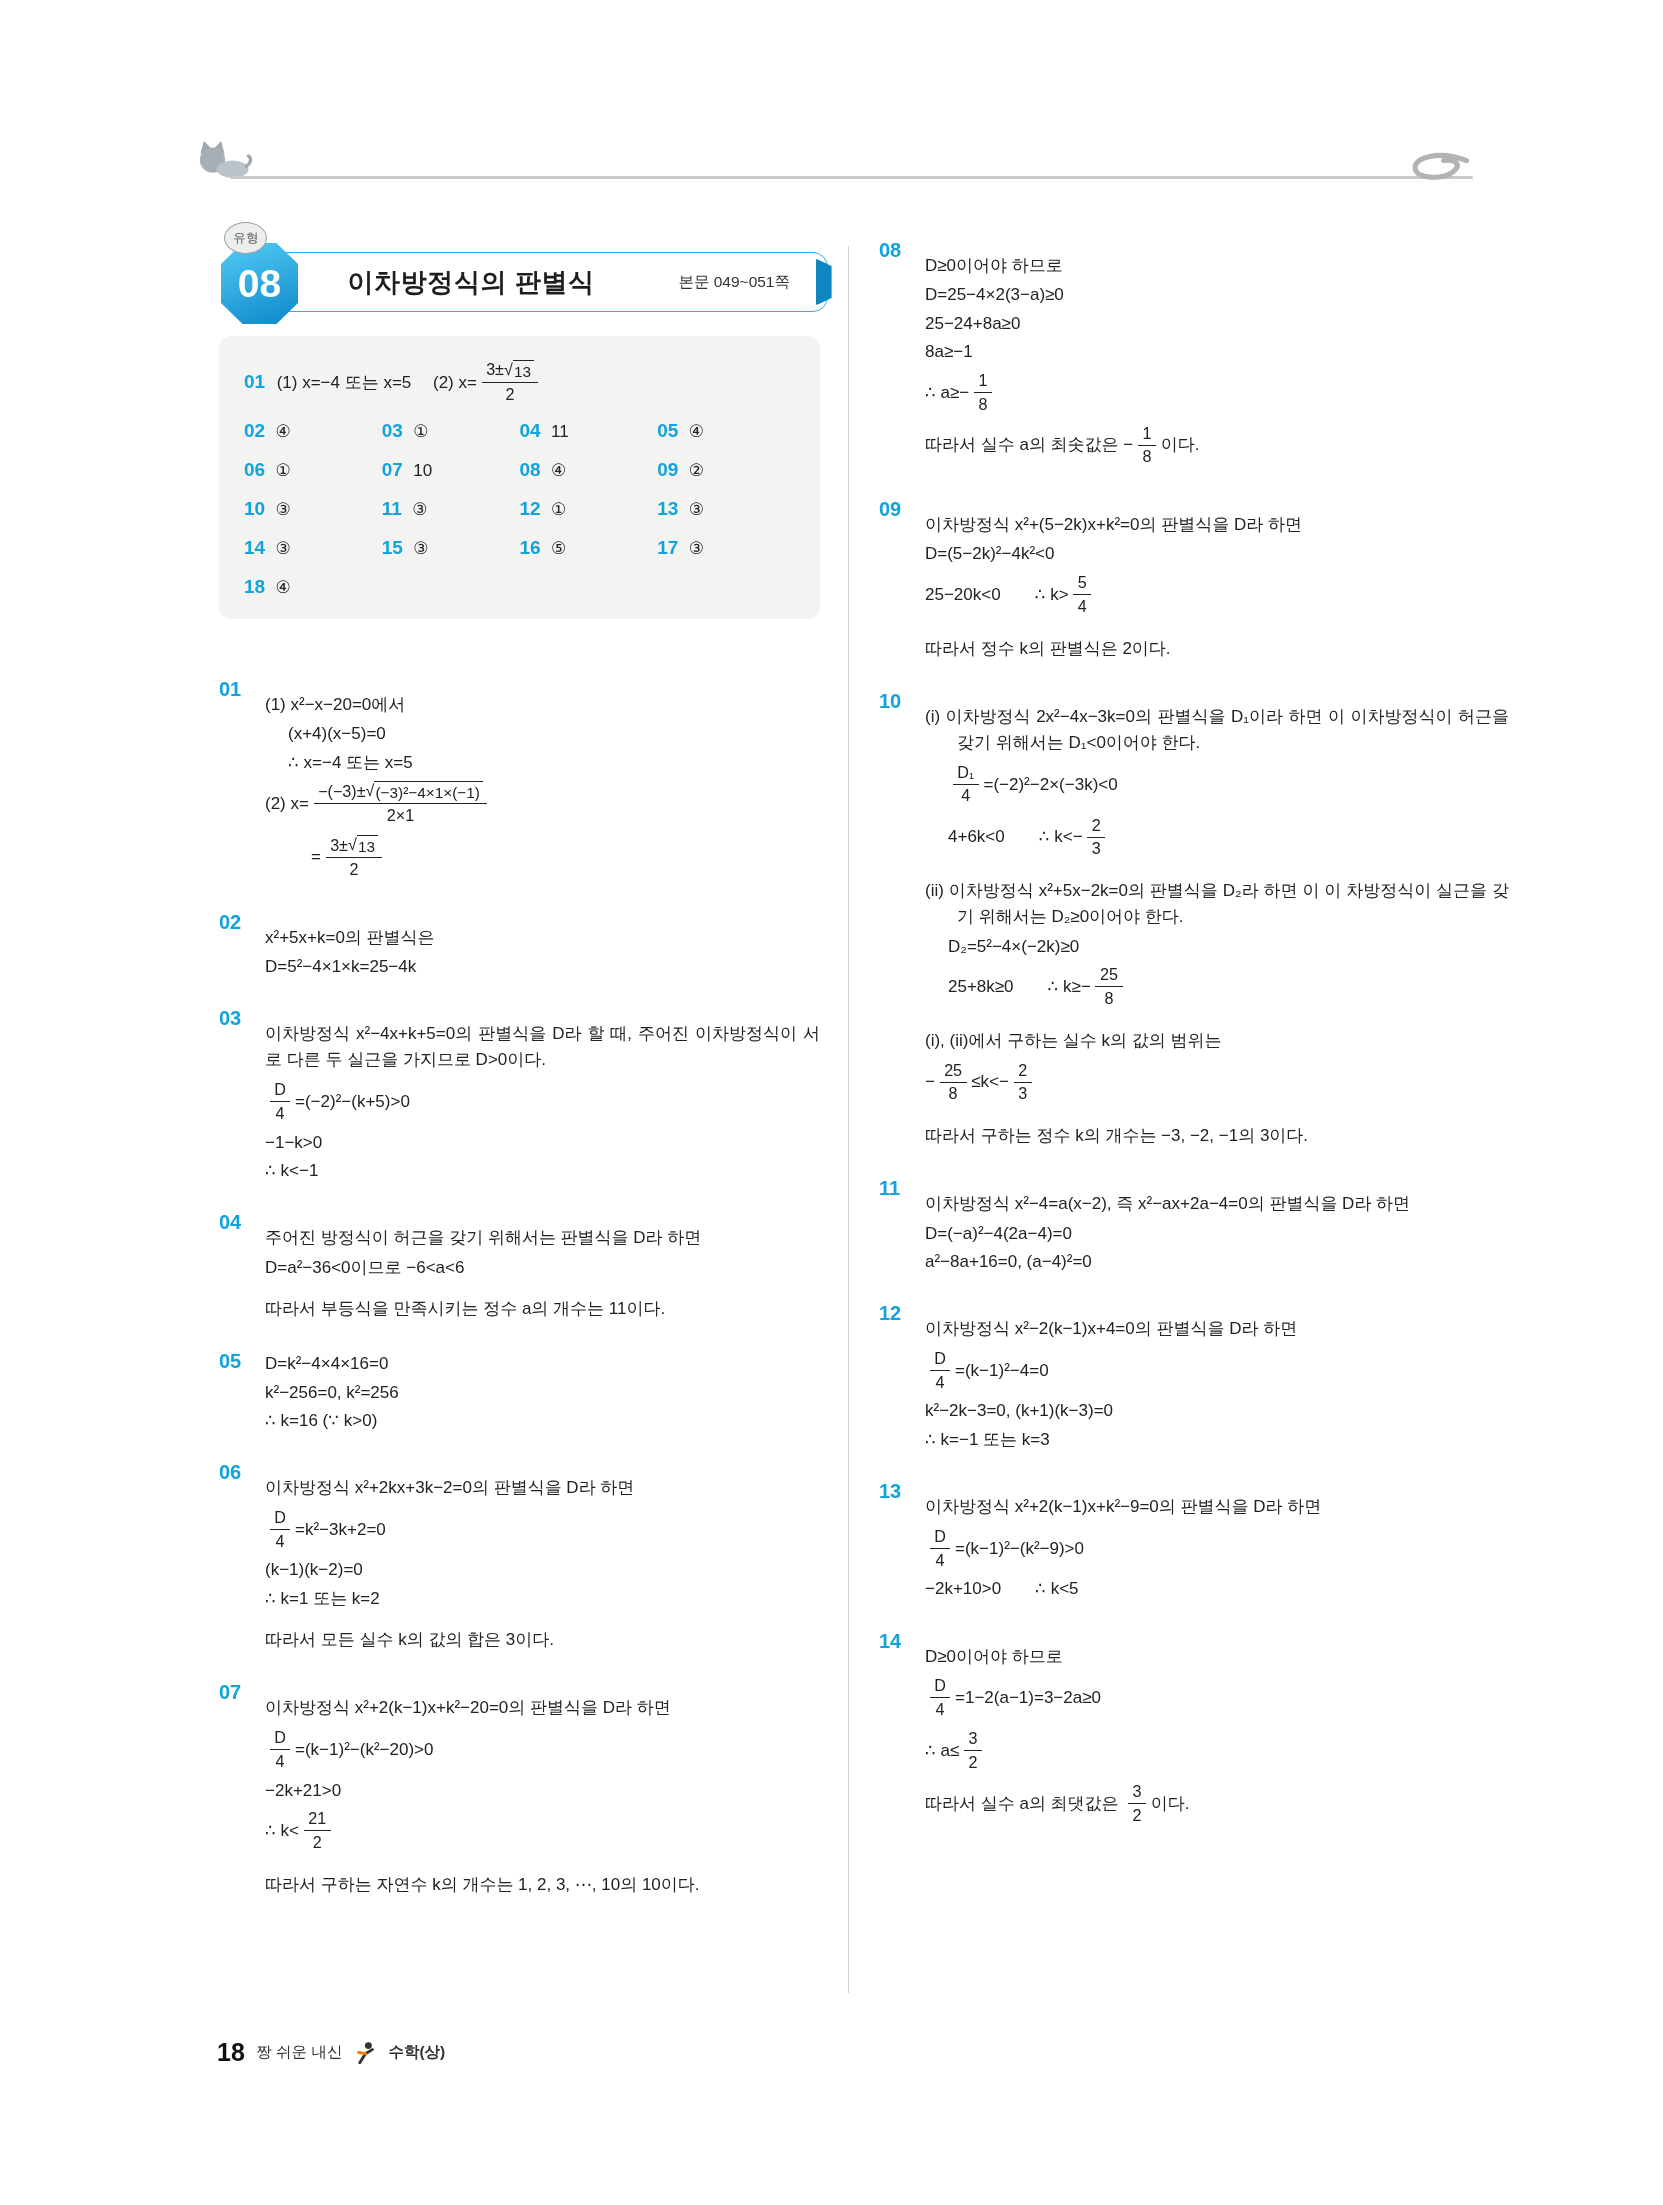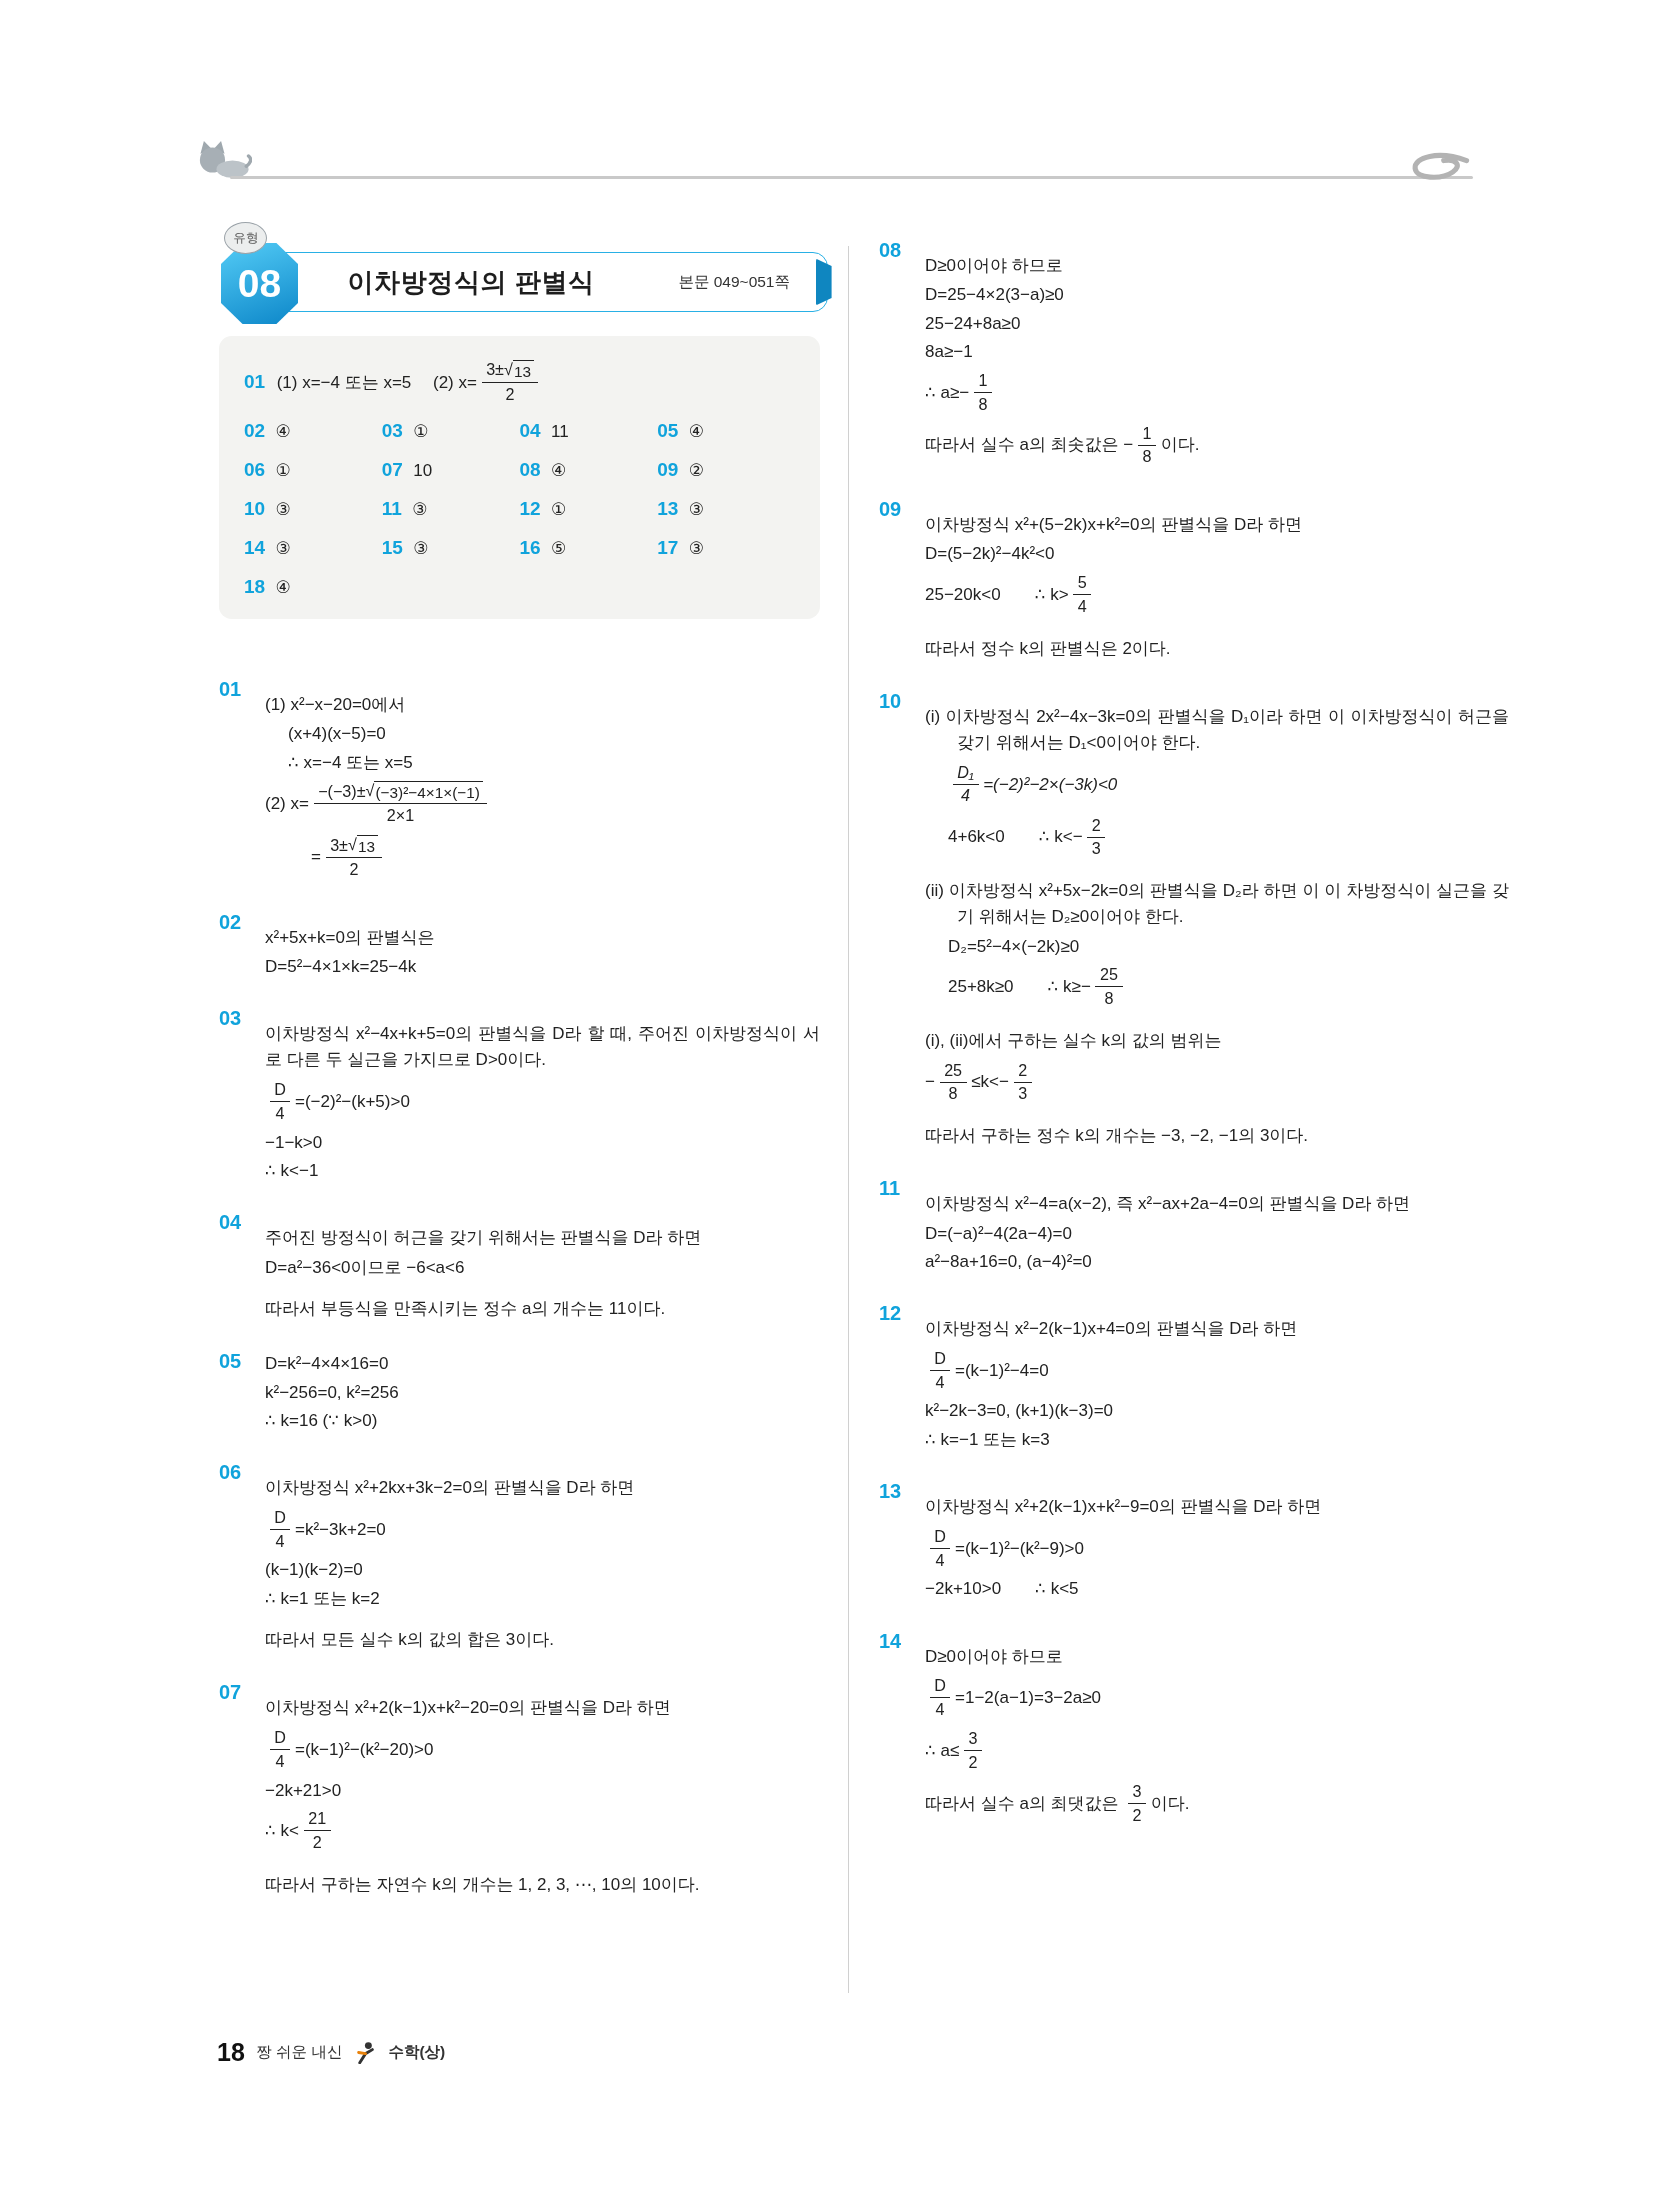--- a/index.html
+++ b/index.html
@@ -391,21 +391,21 @@
               </span>
             </span>
           </div>
           <div class="sol-line para">따라서 정수 k의 판별식은 2이다.</div>
         </div>
       </div>
       <div class="solution">
         <div class="sol-num">10</div>
         <div class="sol-body">
           <div class="sol-line para hang">(i) 이차방정식 2x²−4x−3k=0의 판별식을 D₁이라 하면 이 이차방정식이 허근을 갖기 위해서는 D₁&lt;0이어야 한다.</div>
-          <div class="sol-line math" style="padding-left: 23px; font-style: italic;">
+          <div class="sol-line math" style="padding-left: 23px;">
             <span class="frac">
               <span class="fnum">
                 <span class="seg">D₁</span>
               </span>
               <span class="fden">
                 <span class="seg">4</span>
               </span>
             </span>
             <span class="seg">=(−2)²−2×(−3k)&lt;0</span>
           </div>

